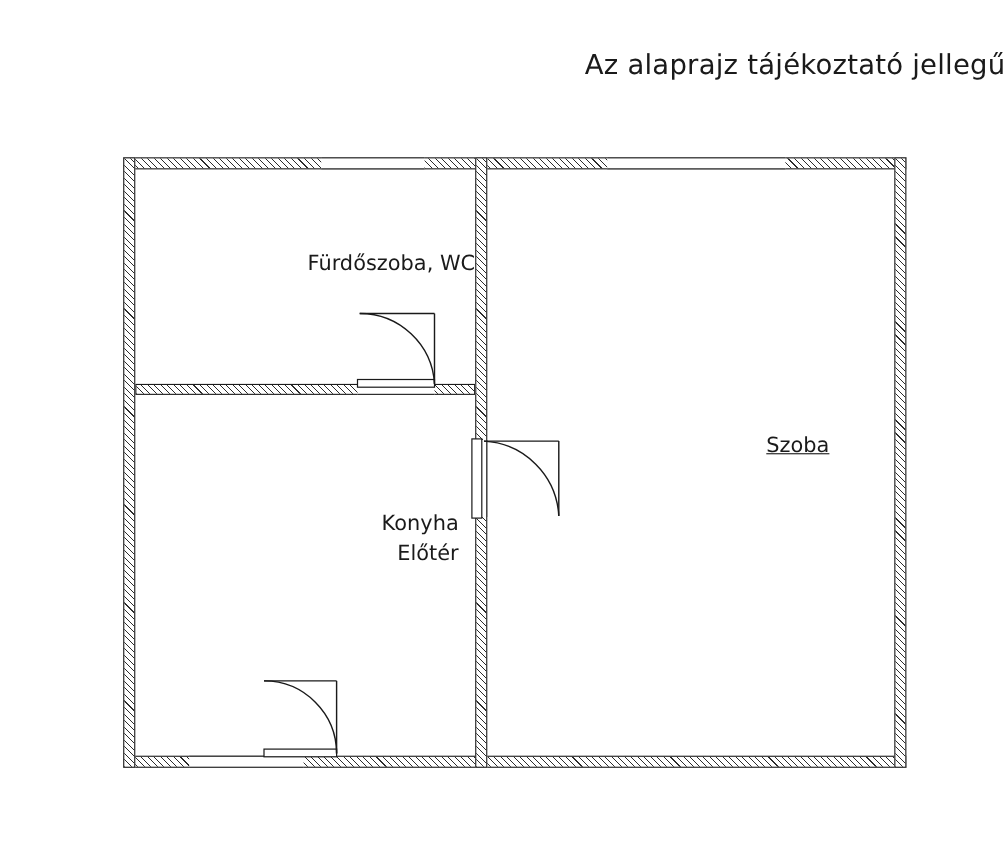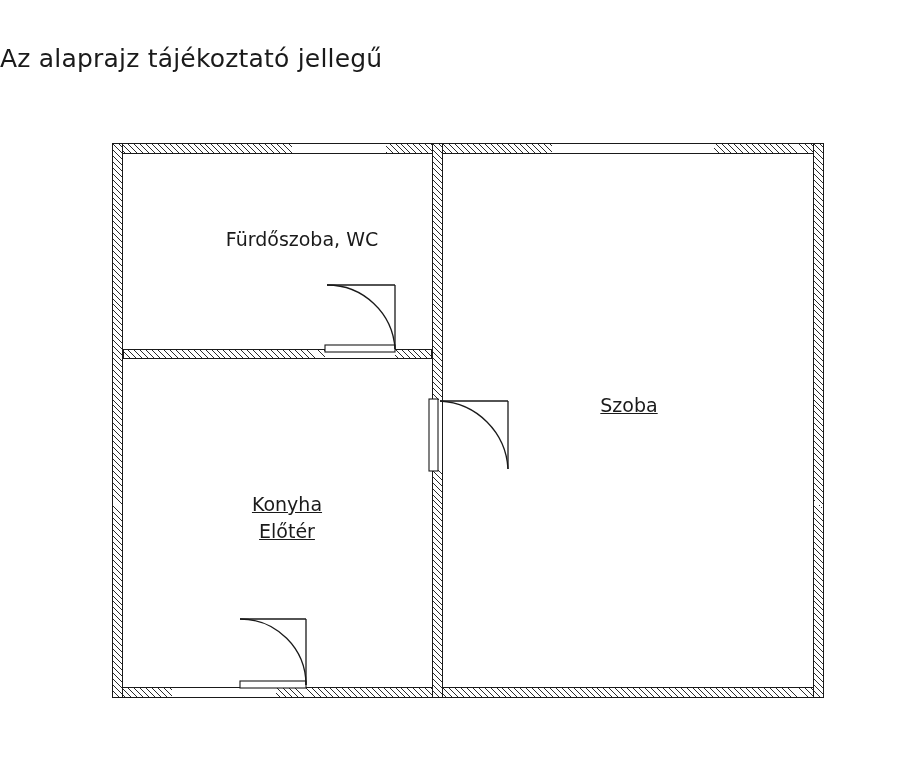--- a/index.html
+++ b/index.html
@@ -18,21 +18,21 @@
     position: relative;
     width: 914px;
     height: 768px;
     background: #ffffff;
   }
   #title {
     position: absolute;
     left: 0;
     top: 44px;
     width: 914px;
-    text-align: left;
+    text-align: right;
     font-size: 25px;
     color: #1a1a1a;
     letter-spacing: 0.2px;
   }
 
   
   #plan {
     position: absolute;
     left: 112px;
     top: 143px;
@@ -68,21 +68,21 @@
     box-sizing: border-box;
     border-left: 1.1px solid #1a1a1a;
     border-right: 1.1px solid #1a1a1a;
   }
 
   .door svg { display: block; overflow: visible; }
   .door { position: absolute; }
 
   .room-label {
     position: absolute;
-    text-align: center;
+    text-align: right;
     font-size: 19px;
     line-height: 27px;
     color: #1a1a1a;
     white-space: pre-line;
   }
 </style>
 </head>
 <body>
 
 <div id="page">
@@ -140,19 +140,19 @@
         <rect x="4" y="66" width="66" height="7" fill="#ffffff" stroke="#1a1a1a" stroke-width="1.1"></rect>
 
         <path d="M 70 70 A 66 66 0 0 0 4 4" fill="none" stroke="#1a1a1a" stroke-width="1.3"></path>
         <line x1="70" y1="70" x2="70" y2="4" stroke="#1a1a1a" stroke-width="1.3"></line>
         <line x1="70" y1="4" x2="4" y2="4" stroke="#1a1a1a" stroke-width="1.3"></line>
       </svg>
     </div>
 
     <div class="room-label" style="left:60px; top:83px; width:260px;">Fürdőszoba, WC</div>
 
-    <div class="room-label" style="left:45px; top:348px; width:260px;text-decoration:underline;">Konyha
+    <div class="room-label" style="left:45px; top:320px; width:260px;">Konyha
 Előtér</div>
 
     <div class="room-label" style="left:392px; top:249px; width:250px;text-decoration:underline;">Szoba</div>
 
   </div>
 </div>
 
 </body></html>

